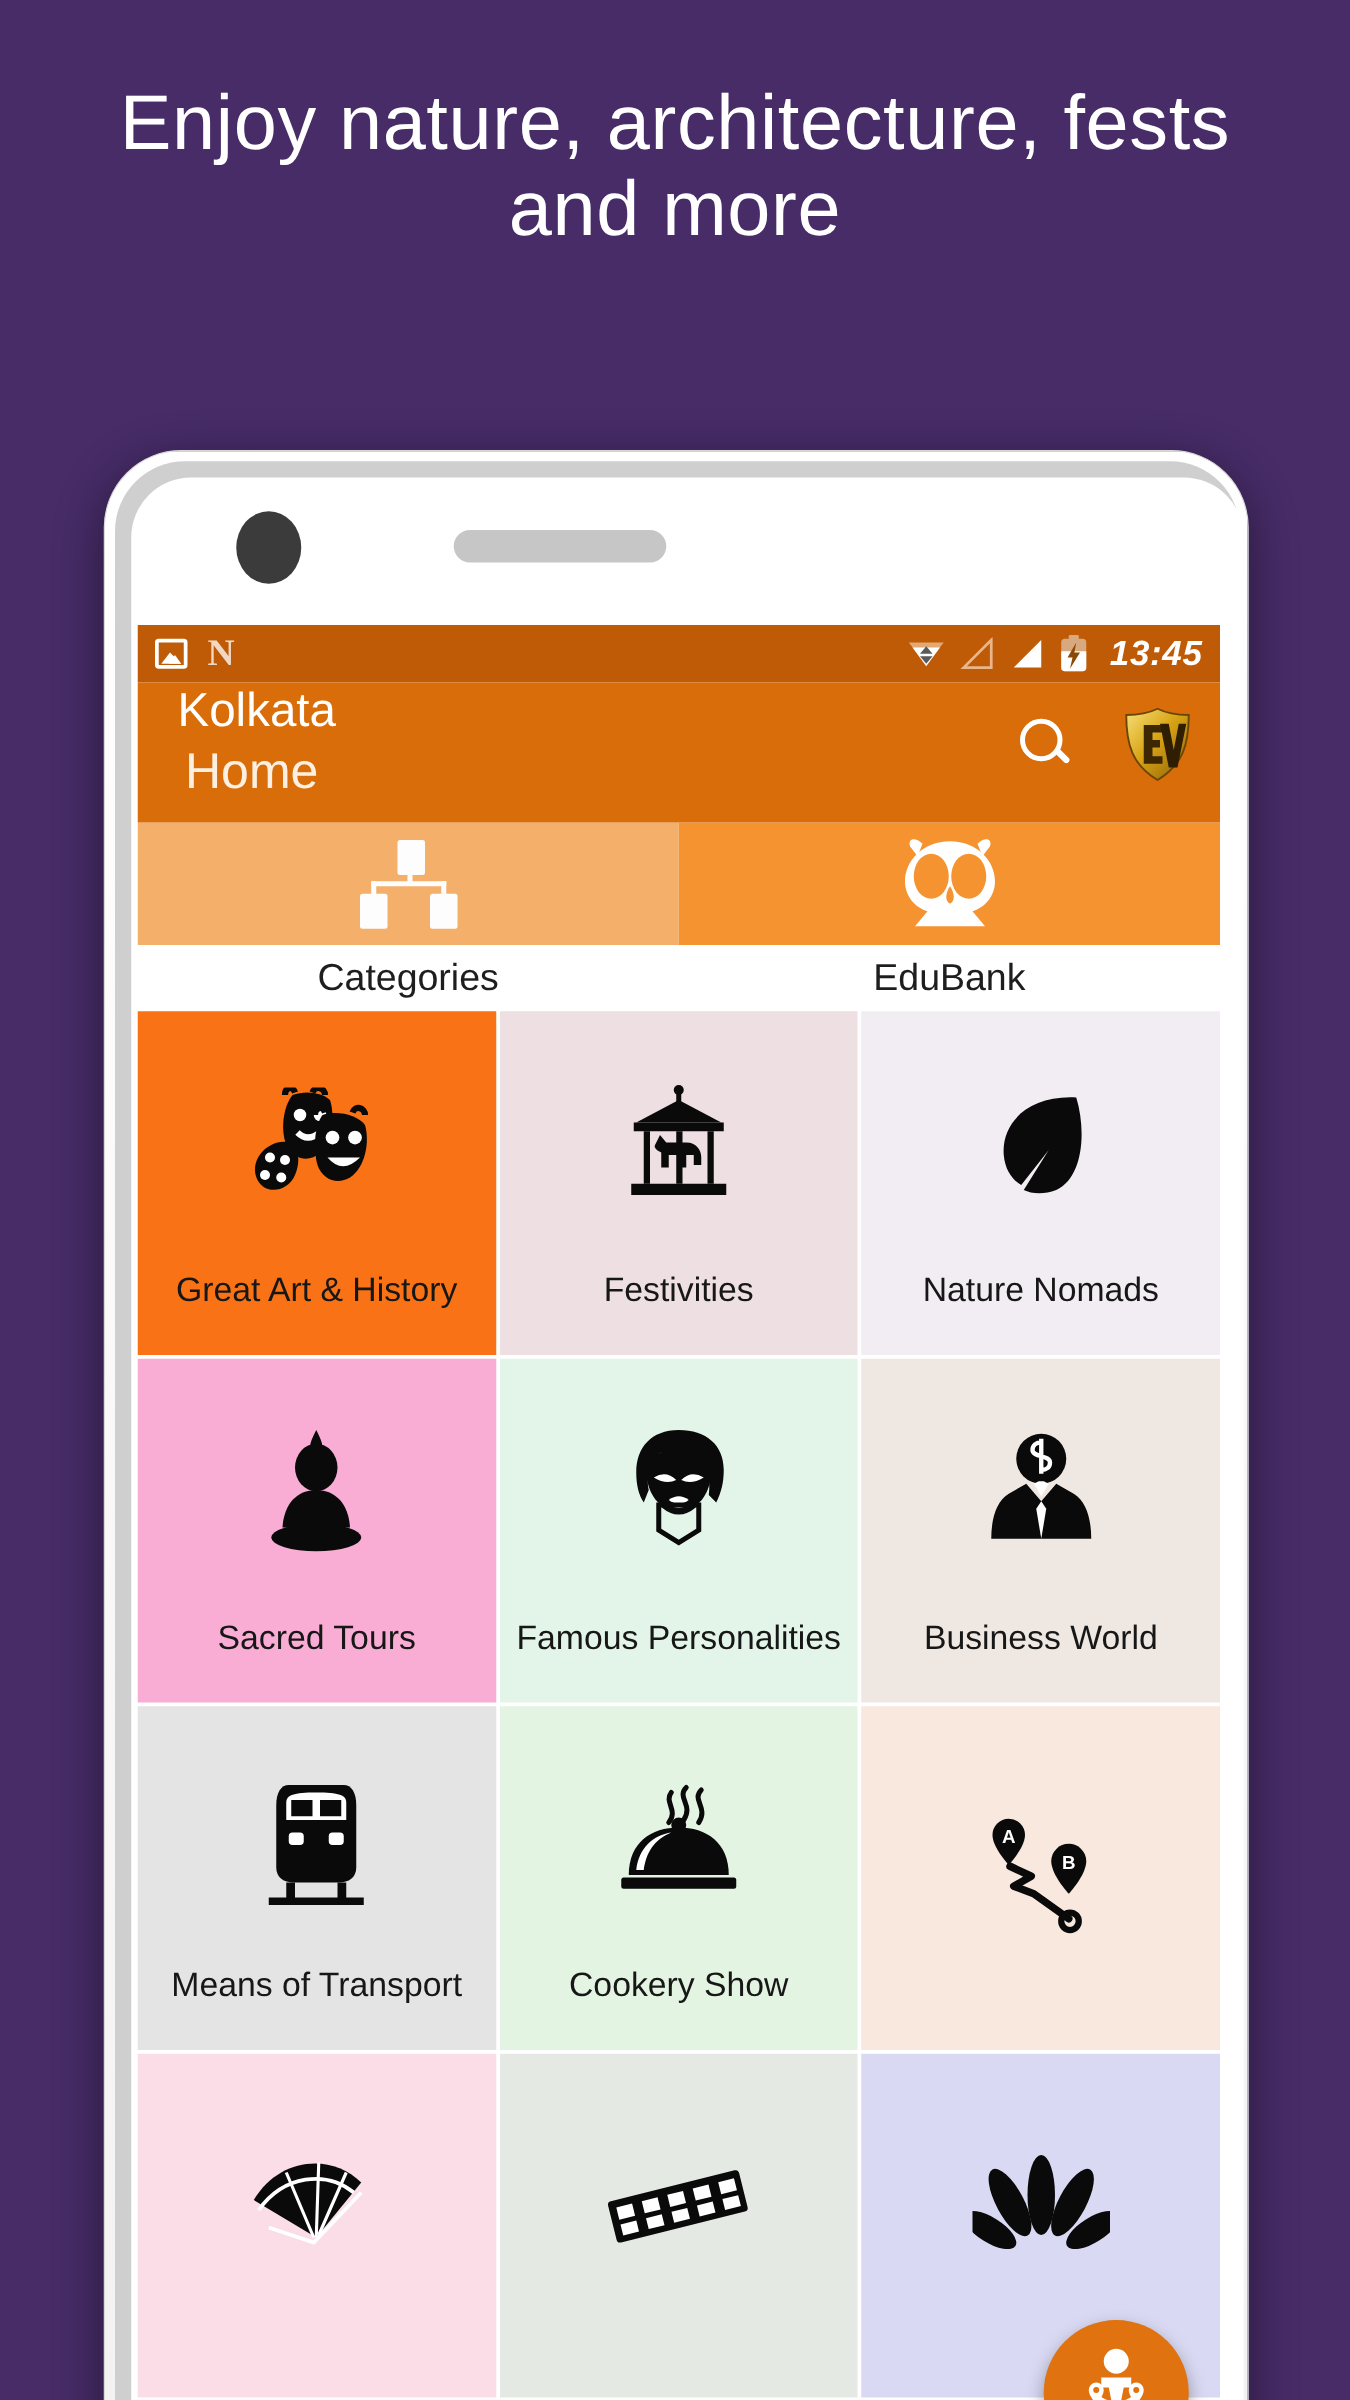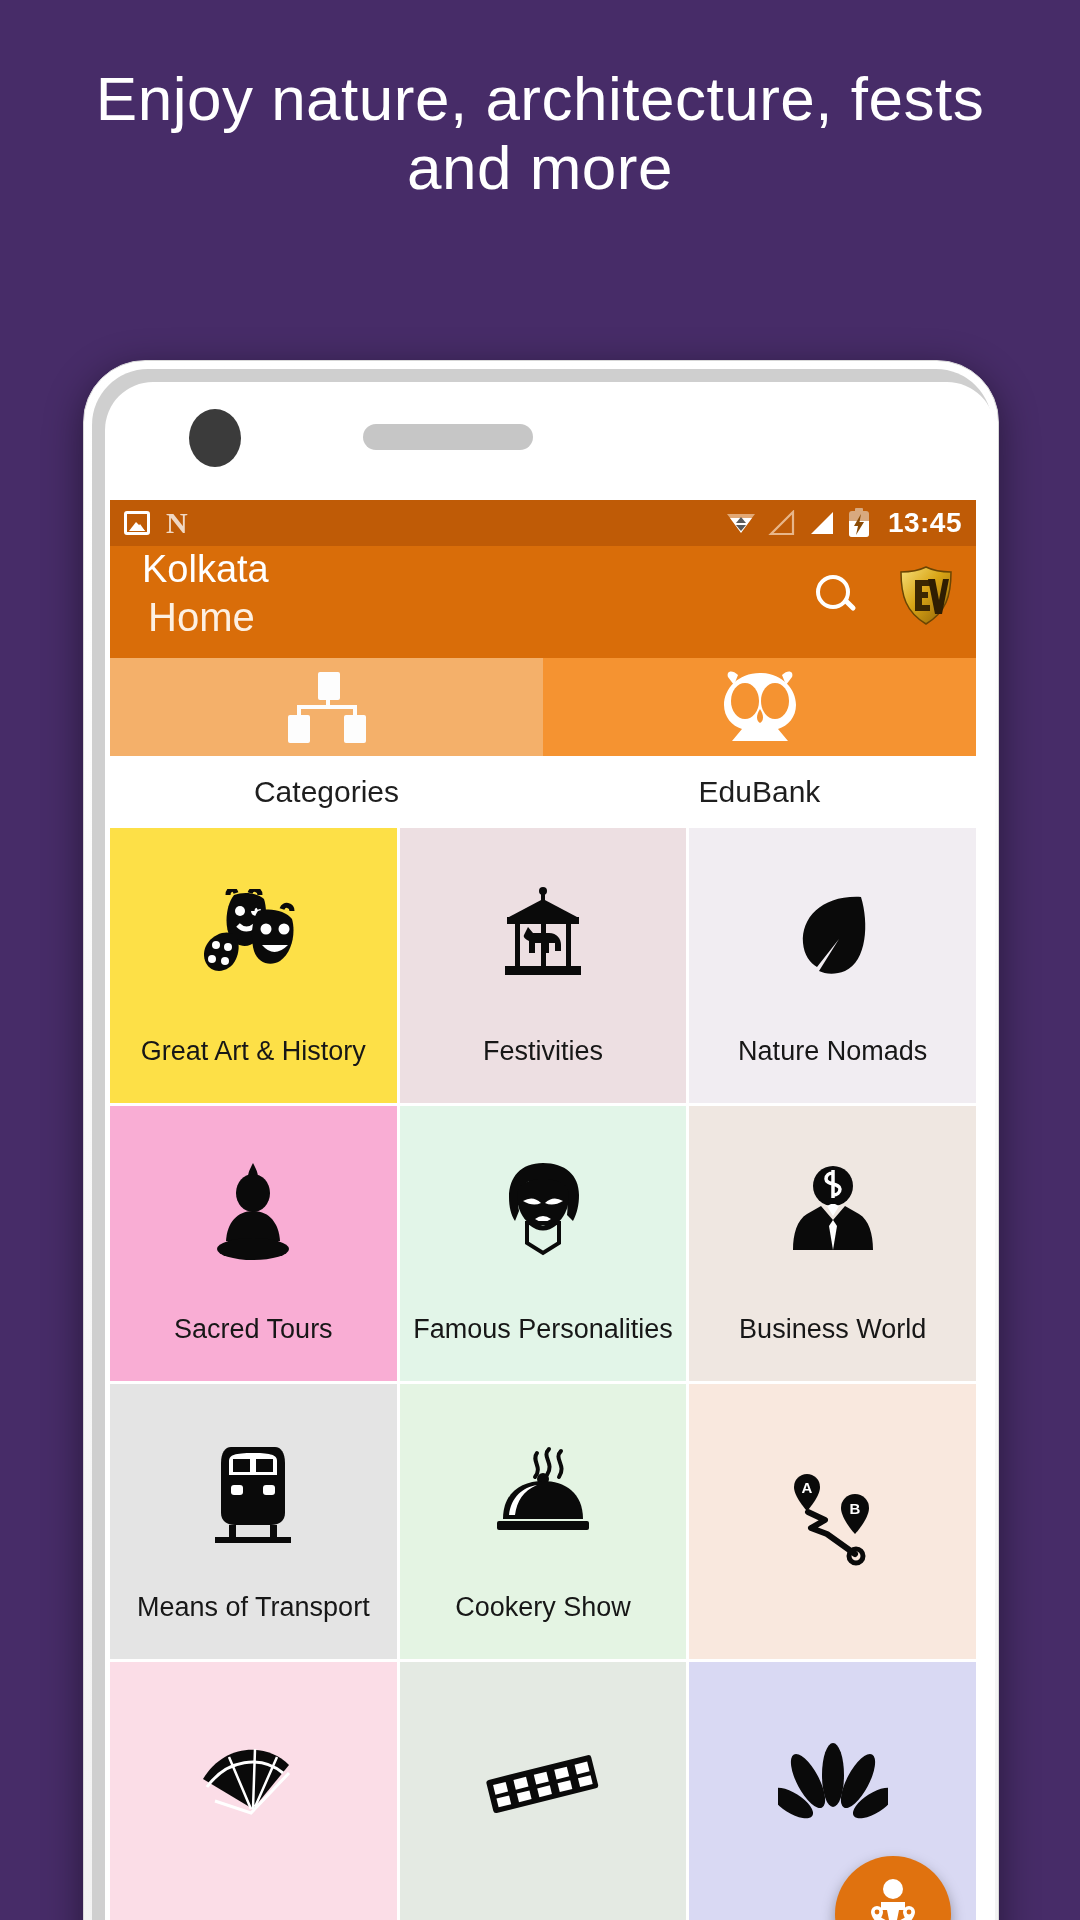--- a/index.html
+++ b/index.html
@@ -80,21 +80,21 @@
   
   .statusbar {
     height: 46px;
     background: #bf5b06;
     display: flex;
     align-items: center;
     padding: 0 14px;
     color: #ffffff;
   }
   .sb-left { display: flex; align-items: center; gap: 16px; }
-  .sb-right { margin-left: auto; display: flex; align-items: center; gap: 12px; }
+  .sb-right { margin-left: auto; display: flex; align-items: center; gap: 12px; font-style: italic; }
   .sb-time { font-size: 28px; font-weight: 700; letter-spacing: .5px; margin-left: 6px; }
 
   .ic-image {
     width: 26px; height: 24px;
     border: 3px solid #fff; border-radius: 3px;
     position: relative; overflow: hidden;
   }
   .ic-image::after {
     content:""; position:absolute; left:2px; bottom:1px;
     width:0;height:0;border-left:7px solid transparent;border-right:9px solid transparent;border-bottom:9px solid #fff;
@@ -129,21 +129,21 @@
     transform: rotate(45deg);
   }
   .shield { width: 56px; height: 60px; }
 
   
   .tabs { display: flex; height: 98px; }
   .tab { flex: 1; display: flex; align-items: center; justify-content: center; cursor: pointer; }
   .tab.inactive { background: #f4b06a; }
   .tab.active { background: #f59331; }
   .tab svg { display:block; }
-  .tab-labels { display: flex; height: 72px; background: #ffffff; }
+  .tab-labels { display: flex; height: 53px; background: #ffffff; }
   .tab-label { flex: 1; display: flex; align-items: center; justify-content: center;
     font-size: 30px; color: #1e1e1e; }
 
   
   .grid {
     display: grid;
     grid-template-columns: repeat(3, 1fr);
     gap: 3px;
     background: #ffffff;
     height: 1176px;
@@ -273,21 +273,21 @@
               <path d="M46 40 C42 46 42 52 46 54 C50 52 50 46 46 40 Z" fill="#f59331"></path>
             </svg>
           </div>
         </div>
         <div class="tab-labels">
           <span class="tab-label">Categories</span>
           <span class="tab-label">EduBank</span>
         </div>
 
         <div class="grid" id="grid">
-            <div class="cell" style="background: #fde047; justify-content: flex-end;">
+            <div class="cell" style="background: #f97316; justify-content: flex-end;">
               <div class="cell-icon">
                 <svg width="110" height="96" viewBox="0 0 110 96">
     <path d="M36 6 C46 2 60 4 66 10 C70 22 68 42 58 52 C50 60 38 58 32 48 C26 36 28 16 36 6 Z" fill="#0a0a0a"></path>
     <path d="M38 4 C36 -2 30 0 30 6 M52 4 C54 -2 62 0 62 6" stroke="#0a0a0a" stroke-width="5" fill="none"></path>
     <circle cx="42" cy="22" r="5" fill="#fff"></circle>
                   <circle cx="58" cy="22" r="5" fill="#fff"></circle>
     <path d="M40 36 Q48 44 58 36" stroke="#fff" stroke-width="5" fill="none"></path>
     <path d="M60 22 C72 18 88 22 94 30 C98 44 94 64 82 72 C72 78 60 74 56 62 C52 48 54 30 60 22 Z" fill="#0a0a0a"></path>
     <path d="M62 20 C60 14 54 16 54 22 M84 20 C86 14 94 16 94 22" stroke="#0a0a0a" stroke-width="5" fill="none"></path>
     <circle cx="68" cy="40" r="5.5" fill="#fff"></circle>

